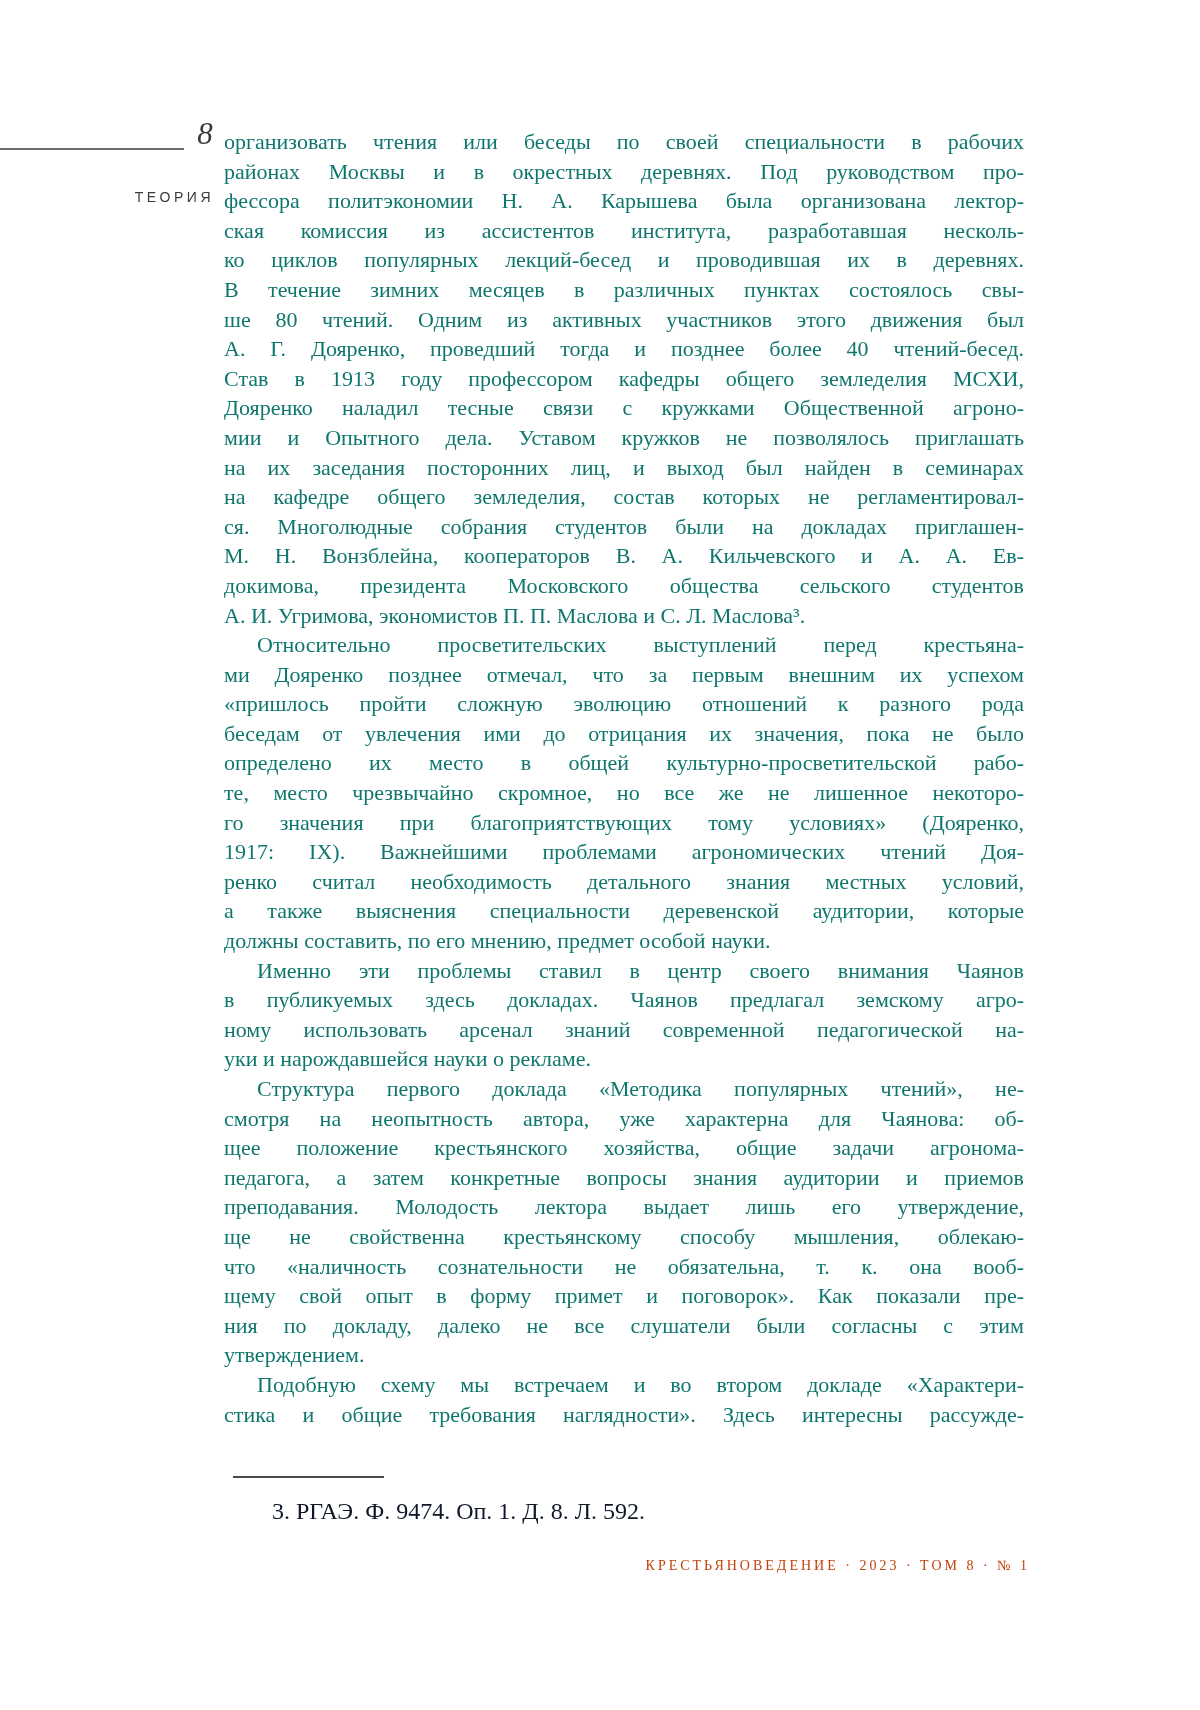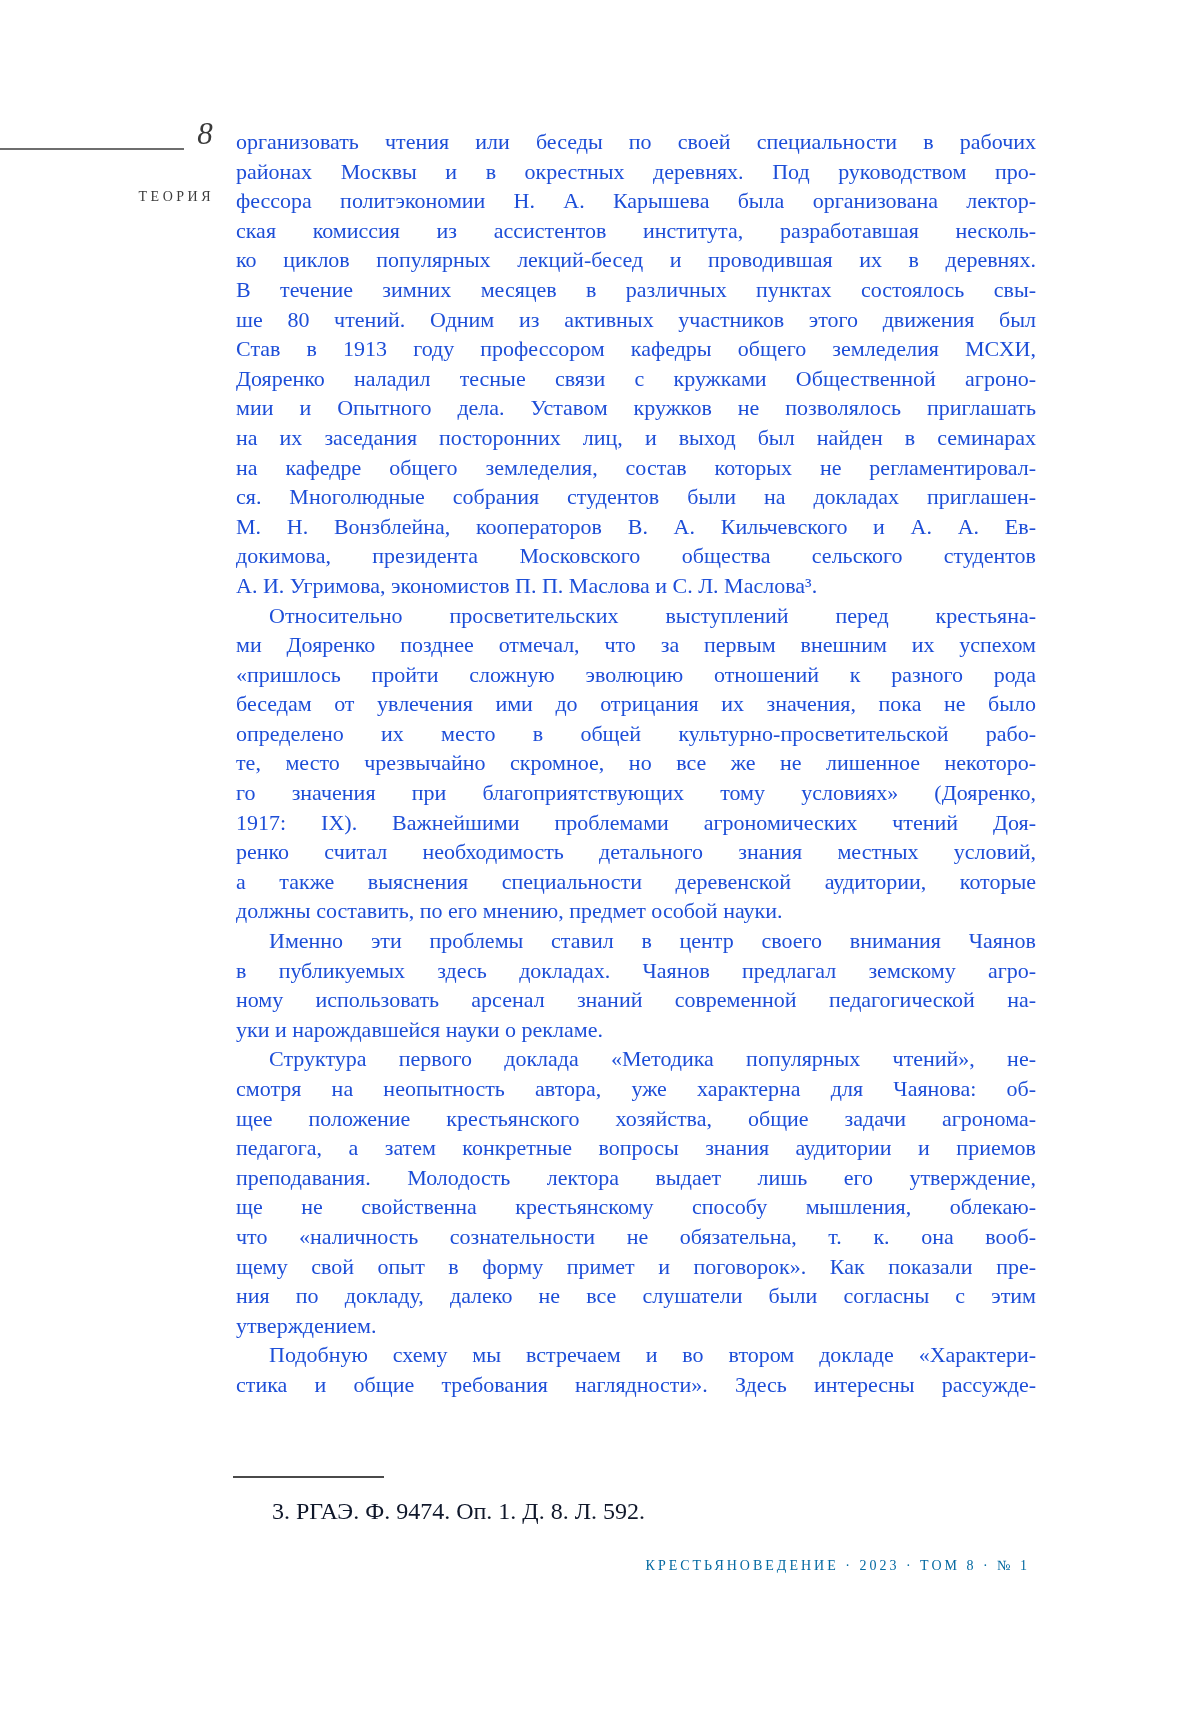--- a/index.html
+++ b/index.html
@@ -25,31 +25,31 @@
     text-align: center;
     font-size: 31px;
     font-style: italic;
     color: #3a3a3a;
   }
   .section-label {
     position: absolute;
     left: 0; top: 189px;
     width: 214px;
     text-align: right;
-    font-family: Liberation Serif, serif;
+    font-family: Liberation Sans, sans-serif;
     font-size: 14px;
     letter-spacing: 3.5px;
     color: #3b3b3b;
   }
   .body-col {
     position: absolute;
-    left: 236px; top: 127px;
+    left: 224px; top: 127px;
     width: 800px;
     font-size: 22px;
-    color: #1d4ed8;
+    color: #0f766e;
   }
   .line {
     height: 29.6px;
     line-height: 29.6px;
     text-align: justify;
     text-align-last: justify;
     overflow: hidden;
   }
   .line.indent { padding-left: 33px; }
   .line.end { text-align: center; text-align-last: left; }
@@ -68,38 +68,39 @@
     text-indent: 42px;
     color: #0f172a;
   }
   .footer {
     position: absolute;
     left: 230px; top: 1558px;
     width: 800px;
     text-align: right;
     font-size: 14px;
     letter-spacing: 3px;
-    color: #0369a1;
+    color: #c2410c;
   }
 </style>
 </head>
 <body>
 
 <div class="page">
   <div class="top-rule"></div>
   <div class="page-number">8</div>
   <div class="section-label">ТЕОРИЯ</div>
   <div class="body-col" id="body-lines">
       <div class="line">организовать чтения или беседы по своей специальности в рабочих</div>
       <div class="line">районах Москвы и в окрестных деревнях. Под руководством про-</div>
       <div class="line">фессора политэкономии Н. А. Карышева была организована лектор-</div>
       <div class="line">ская комиссия из ассистентов института, разработавшая несколь-</div>
       <div class="line">ко циклов популярных лекций-бесед и проводившая их в деревнях.</div>
       <div class="line">В течение зимних месяцев в различных пунктах состоялось свы-</div>
       <div class="line">ше 80 чтений. Одним из активных участников этого движения был</div>
+      <div class="line">А. Г. Дояренко, проведший тогда и позднее более 40 чтений-бесед.</div>
       <div class="line">Став в 1913 году профессором кафедры общего земледелия МСХИ,</div>
       <div class="line">Дояренко наладил тесные связи с кружками Общественной агроно-</div>
       <div class="line">мии и Опытного дела. Уставом кружков не позволялось приглашать</div>
       <div class="line">на их заседания посторонних лиц, и выход был найден в семинарах</div>
       <div class="line">на кафедре общего земледелия, состав которых не регламентировал-</div>
       <div class="line">ся. Многолюдные собрания студентов были на докладах приглашен-</div>
       <div class="line">М. Н. Вонзблейна, кооператоров В. А. Кильчевского и А. А. Ев-</div>
       <div class="line">докимова, президента Московского общества сельского студентов</div>
       <div class="line end">А. И. Угримова, экономистов П. П. Маслова и С. Л. Маслова³.</div>
       <div class="line indent">Относительно просветительских выступлений перед крестьяна-</div>

